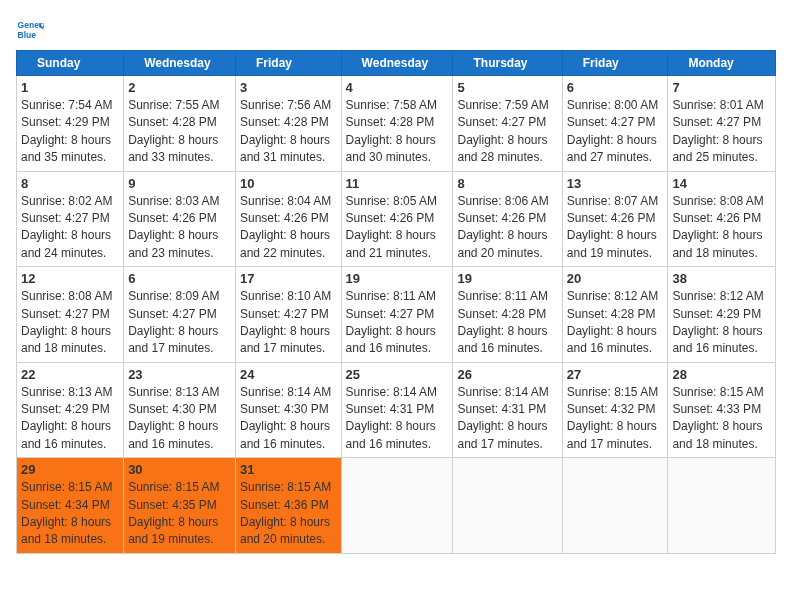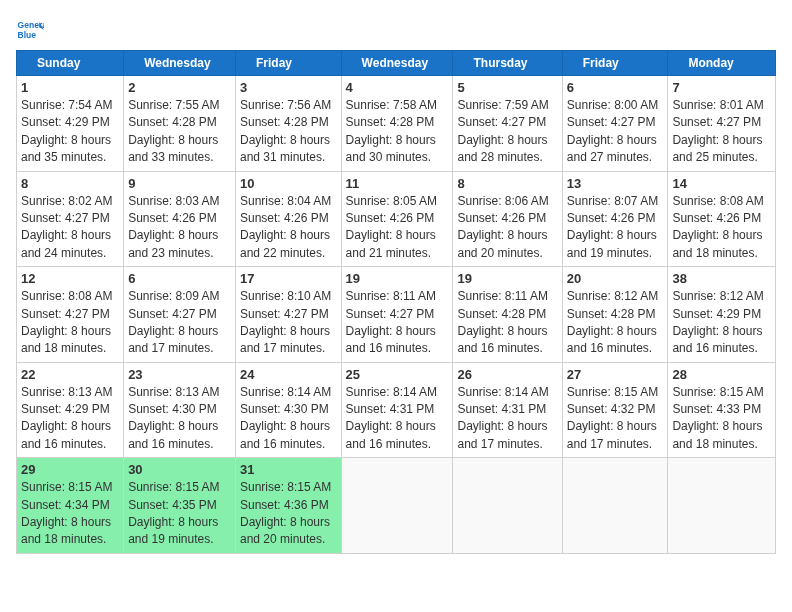--- a/index.html
+++ b/index.html
@@ -61,21 +61,21 @@
       vertical-align: top;
       padding: 4px 4px;
       border: 1px solid #d0d0d0;
       font-size: 9px;
       color: #333;
       height: 78px;
       width: 113px;
       background: #fff;
     }
     .calendar-table tr:last-child td {
-      background: #86efac;
+      background: #f97316;
     }
     .day-number {
       font-size: 13px;
       font-weight: bold;
       color: #333;
       display: block;
       margin-bottom: 2px;
     }
     .day-detail {
       font-size: 12px;

